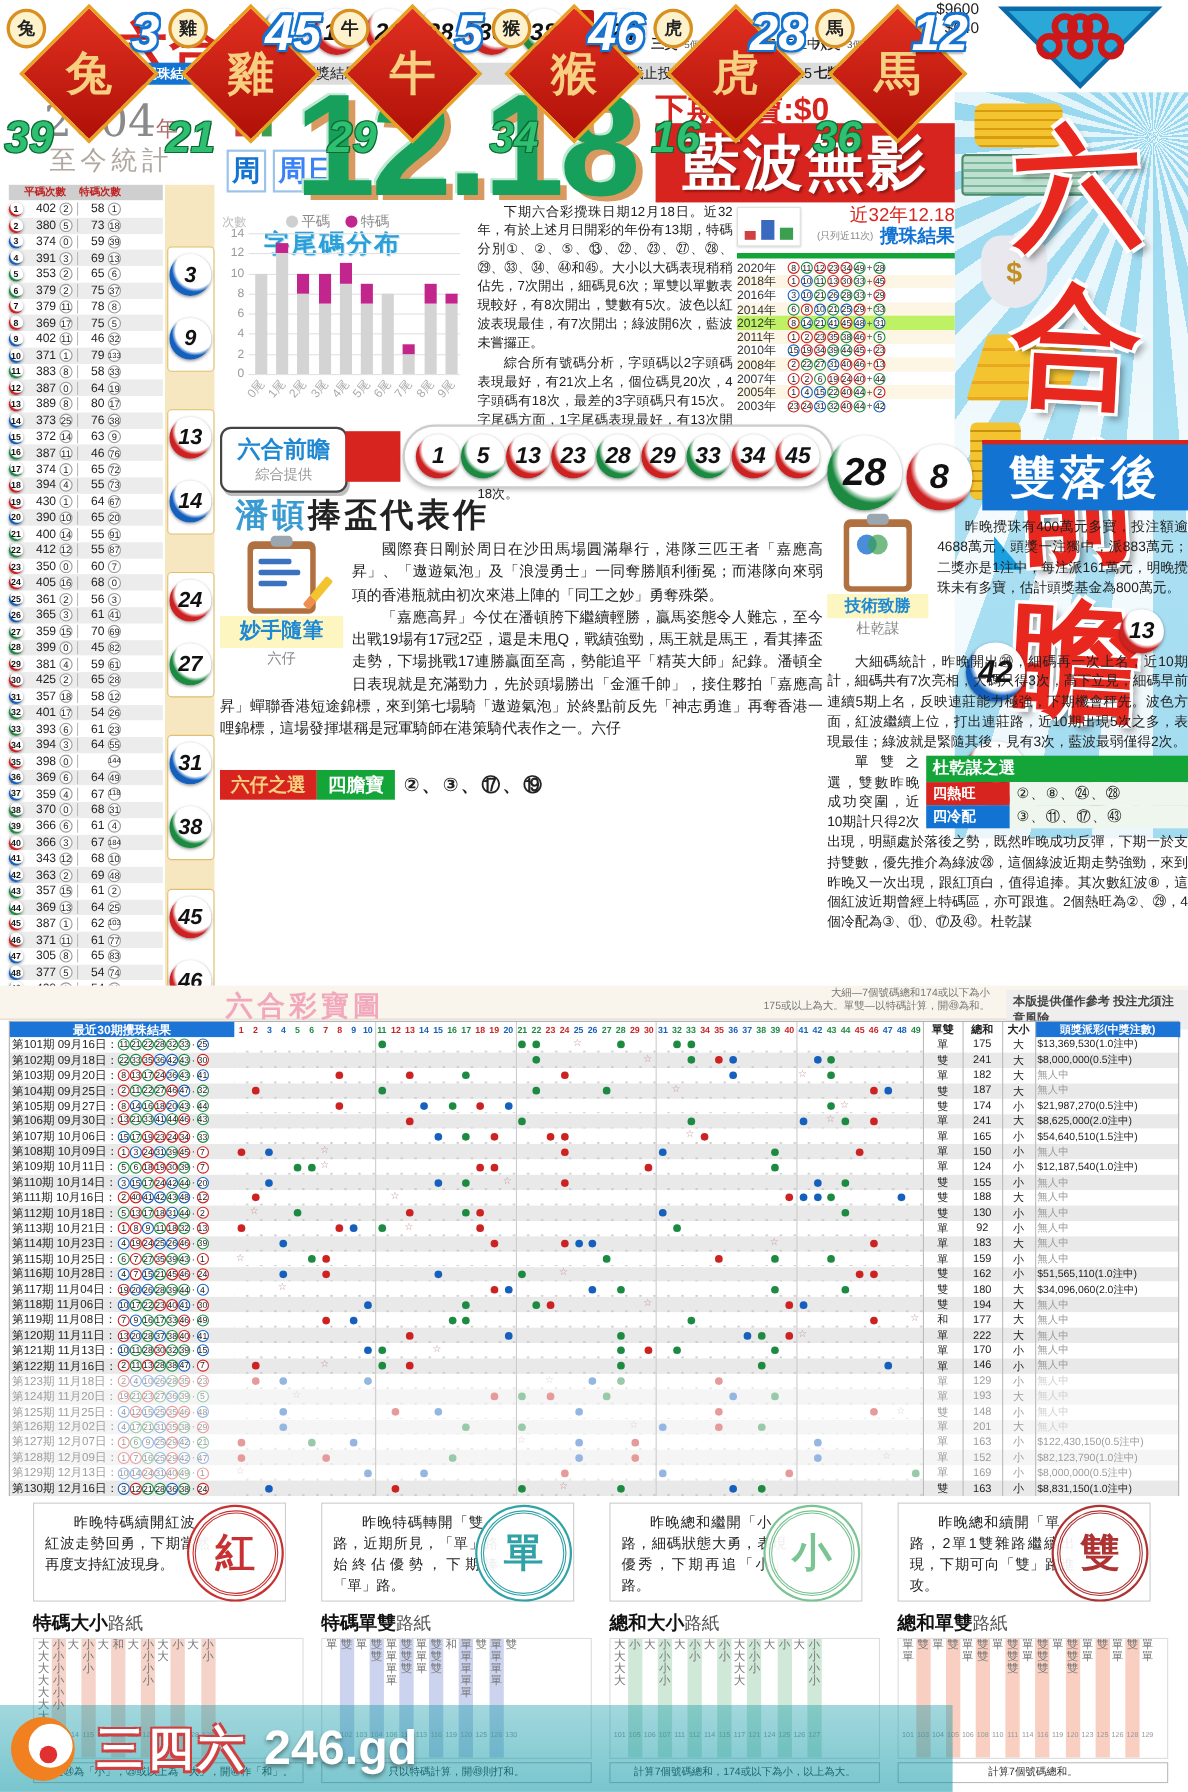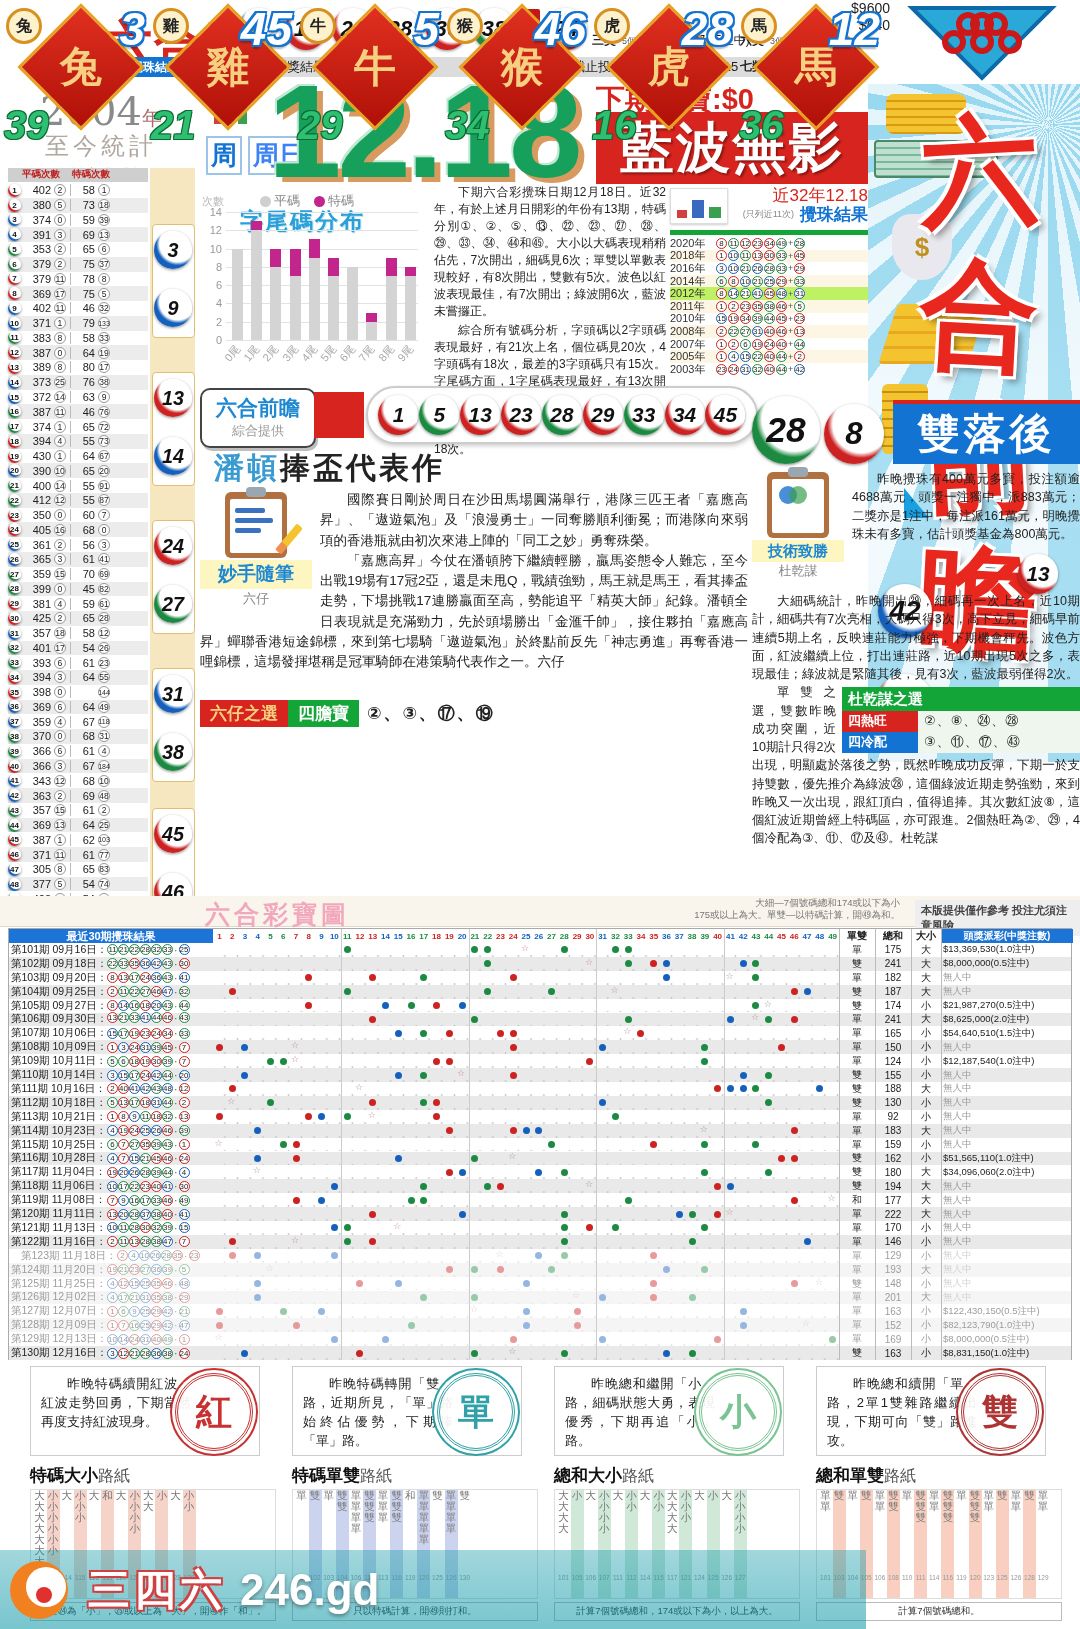--- a/index.html
+++ b/index.html
@@ -1610,21 +1610,21 @@
         <div style="position: absolute; left: 590.561px; top: 3.45px; width: 7px; height: 7px; border-radius: 50%; background: rgb(21, 96, 189);"></div>
         <div style="position: absolute; left: 78.0408px; top: -0.0499999px; font-size: 9px; color: rgb(192, 144, 144);">☆</div>
       </div>
       <div style="position: absolute; left: 830px; width: 36px; text-align: center; font-size: 10px;">單</div>
       <div style="position: absolute; left: 866px; width: 36px; text-align: center; font-size: 10px;">146</div>
       <div style="position: absolute; left: 902px; width: 30px; text-align: center; font-size: 10px;">小</div>
       <div style="position: absolute; left: 934px; width: 128px; font-size: 9.5px; color: rgb(153, 153, 153);">無人中</div>
     </div>
     <div style="position: absolute; left: 0px; top: 319.8px; width: 1062px; height: 13.9px; background: rgb(255, 255, 255); display: flex; align-items: center; opacity: 0.45;">
       <div class="trowtx" style="width: 204px; display: flex; align-items: center; flex: 0 0 auto;">
-        <span style="margin-left: 12px; width: 96px;">第123期 11月18日：</span>
+        <span style="margin-left: 2px; width: 96px;">第123期 11月18日：</span>
         <span class="cnum" style="width: 11px; height: 11px; font-size: 7.92px; --c: #cc2222;">2</span>
         <span class="cnum" style="width: 11px; height: 11px; font-size: 7.92px; --c: #1560bd;">4</span>
         <span class="cnum" style="width: 11px; height: 11px; font-size: 7.92px; --c: #1560bd;">10</span>
         <span class="cnum" style="width: 11px; height: 11px; font-size: 7.92px; --c: #1560bd;">26</span>
         <span class="cnum" style="width: 11px; height: 11px; font-size: 7.92px; --c: #1d8a42;">28</span>
         <span class="cnum" style="width: 11px; height: 11px; font-size: 7.92px; --c: #cc2222;">35</span>
         <span style="margin: 0px 1px; color: rgb(85, 85, 85);">·</span>
         <span class="cnum" style="width: 11px; height: 11px; font-size: 7.92px; --c: #cc2222;">23</span>
       </div>
       <div style="position: absolute; left: 204px; top: 0px; width: 626px; height: 13.9px; background-image: radial-gradient(circle, rgb(200, 200, 200) 0.8px, transparent 1.2px); background-size: 12.7755px 13.9px; background-position: 5.38776px 5.95px;">

